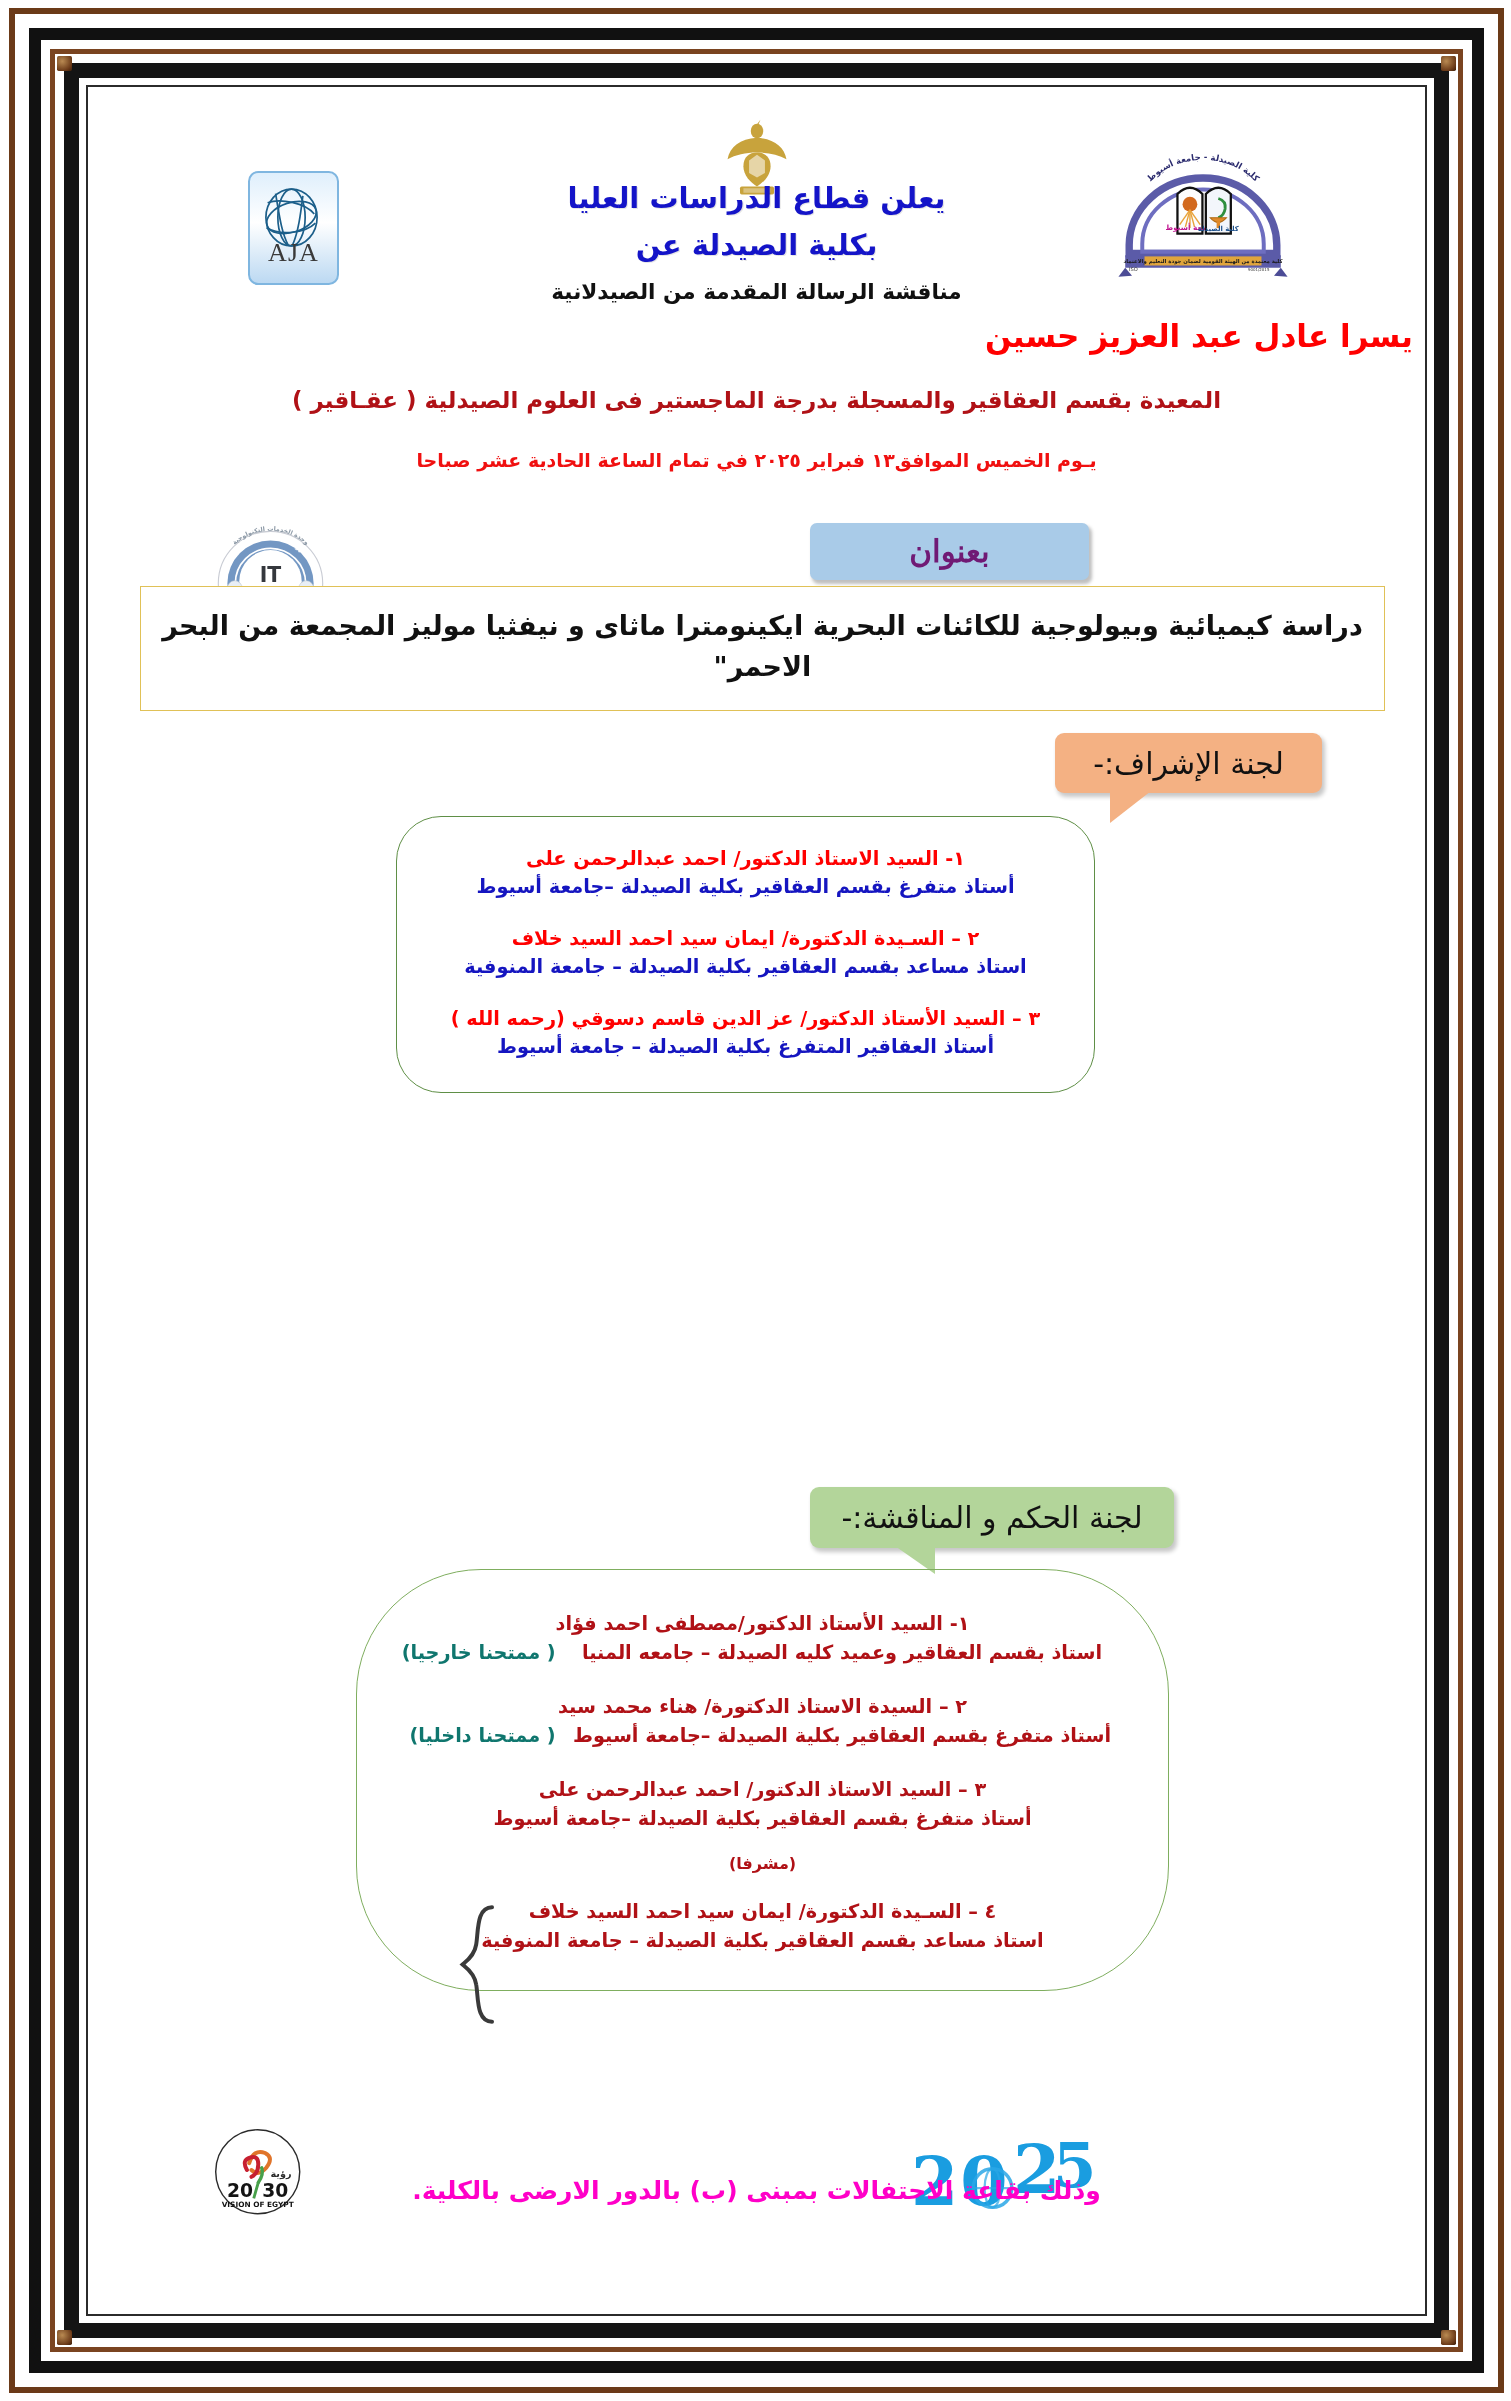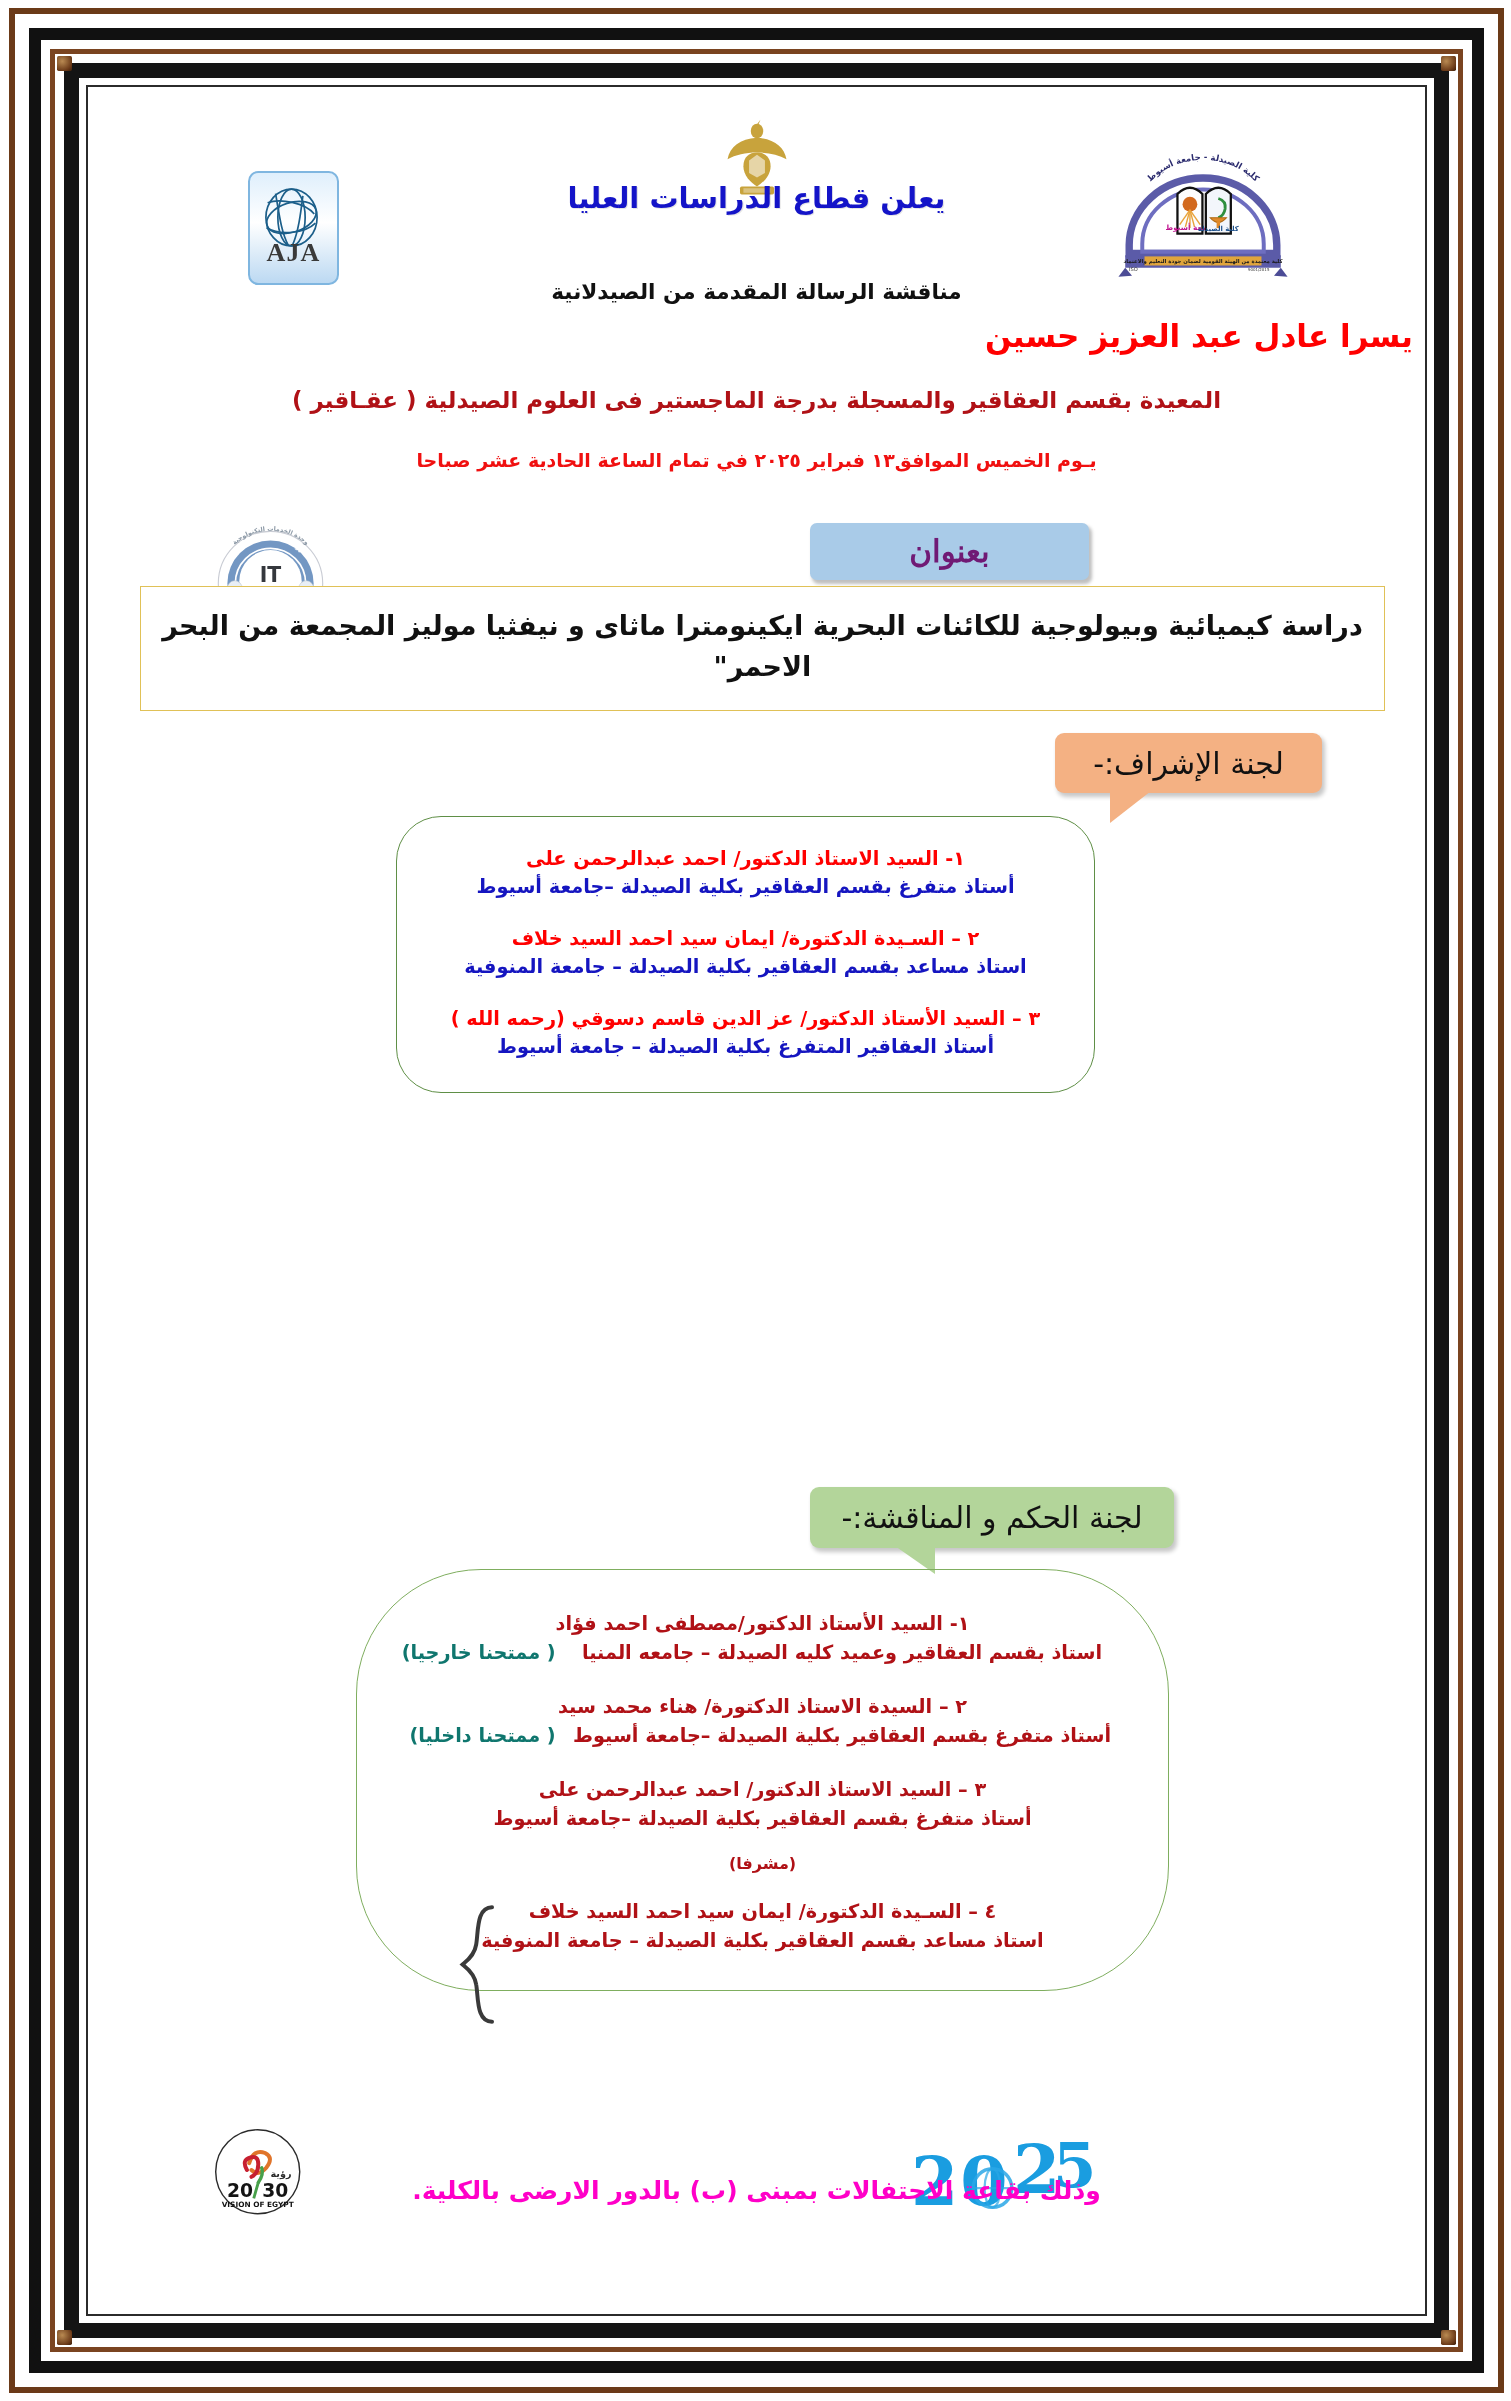--- a/index.html
+++ b/index.html
@@ -78,21 +78,21 @@
     overflow: hidden;
   }
   .aja-text {
     position: absolute;
     bottom: 15px; left: 0; right: 0;
     text-align: center;
     font-family: "Liberation Serif", serif;
     font-size: 26px;
     color: #3a3a3a;
     letter-spacing: 1.1px;
-    font-weight: 700;
+    font-weight: 400;
   }
 
   .logo-pharmacy {
     position: absolute;
     top: 63px; right: 122px;
     width: 176px; height: 131px;
   }
 
   .logo-it {
     position: absolute;
@@ -369,20 +369,21 @@
       <rect x="52" y="180" width="206" height="16" fill="#e0a53c"></rect>
       <text x="155" y="192" font-size="9.5" fill="#1a1a1a" text-anchor="middle" font-weight="bold" direction="rtl">كلية معتمدة من الهيئة القومية لضمان جودة التعليم والاعتماد</text>
       <text x="40" y="206" font-size="9" fill="#333" font-family="DejaVu Sans, sans-serif">ISO</text>
       <text x="272" y="206" font-size="7" fill="#333" font-family="DejaVu Sans, sans-serif">9001/2015</text>
       <path d="M18 200 L6 216 L30 214 Z" fill="#4c4c96"></path>
       <path d="M292 200 L304 216 L280 214 Z" fill="#4c4c96"></path>
     </svg>
   </div>
 
   <div class="hdr-line1">يعلن قطاع الدراسات العليا</div>
+  <div class="hdr-line2">بكلية الصيدلة عن</div>
   <div class="hdr-sub">مناقشة الرسالة المقدمة من الصيدلانية</div>
   <div class="student-name">يسرا عادل عبد العزيز حسين</div>
   <div class="degree-line">المعيدة بقسم العقاقير والمسجلة بدرجة الماجستير فى العلوم الصيدلية ( عقـاقير )</div>
   <div class="date-line">يـوم الخميس الموافق١٣ فبراير ٢٠٢٥ في تمام الساعة الحادية عشر صباحا</div>
 
   <div class="logo-it">
     <svg viewBox="0 0 230 215" width="131" height="122" xmlns="http://www.w3.org/2000/svg">
       <defs>
         <path id="itarc" d="M 38 112 A 77 77 0 0 1 192 112"></path>
         <path id="itarc2" d="M 22 112 A 93 93 0 0 1 208 112"></path>

